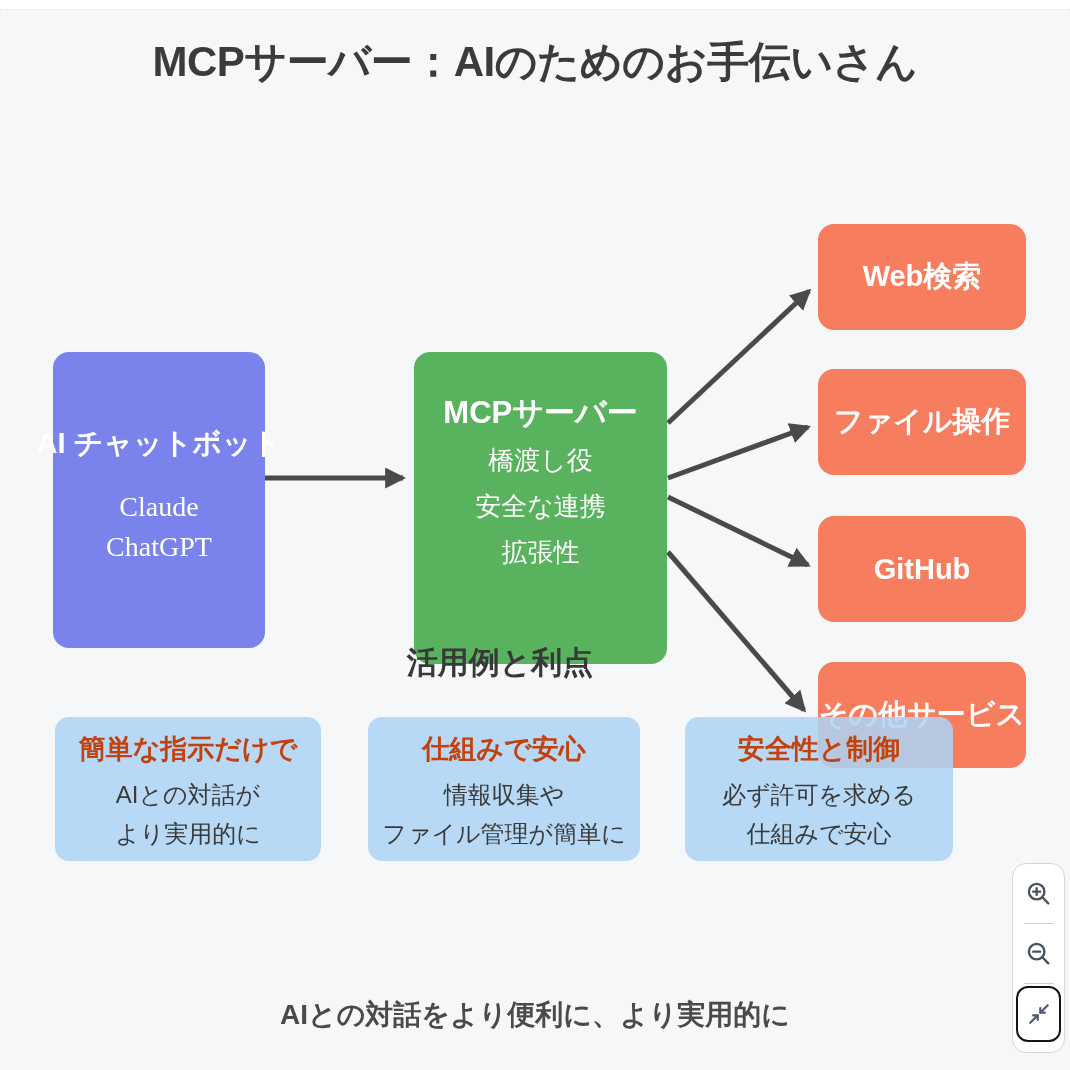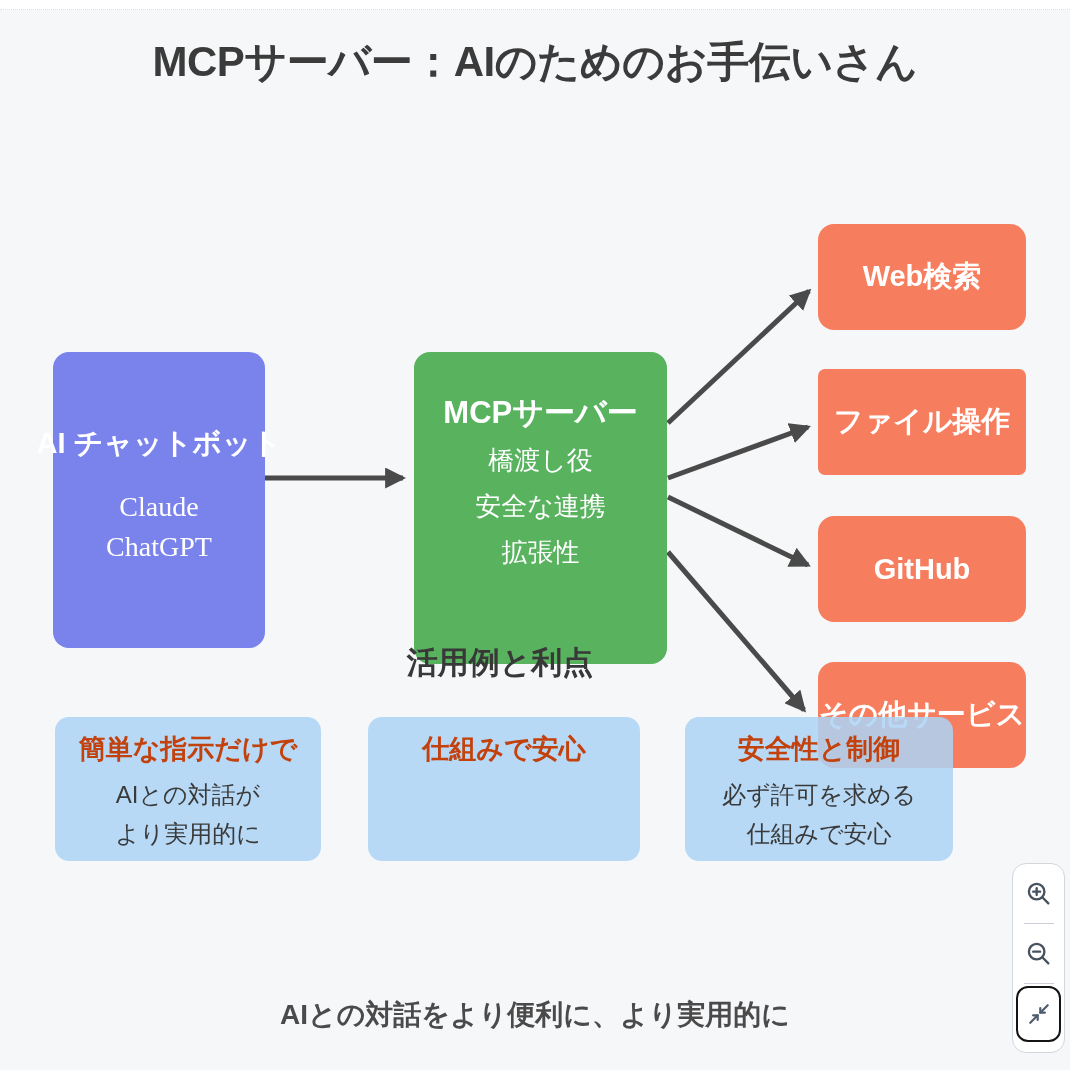--- a/index.html
+++ b/index.html
@@ -26,21 +26,21 @@
   .node-mcp .node-head{top:40px;font-size:31px;}
   .node-items{position:absolute;left:0;width:100%;text-align:center;}
   .node-chatbot .node-items{top:135px;font-size:28px;line-height:40px;font-family:Liberation Serif, serif;}
   .node-mcp .node-items{top:85px;font-size:26px;line-height:46px;}
   .service{
     position:absolute;left:818px;width:208px;height:106px;border-radius:16px;
     background:var(--c-service,#F67E5E);z-index:2;
     display:flex;align-items:center;justify-content:center;
     color:#ffffff;font-size:29px;font-weight:800;white-space:nowrap;
   }
-  .service-1{top:224px;}.service-2{top:369px;border-radius:7px;}.service-3{top:516px;}.service-4{top:662px;}
+  .service-1{top:224px;}.service-2{top:369px;}.service-3{top:516px;}.service-4{top:662px;}
   .benefits-heading{
     position:absolute;left:200px;top:642px;width:600px;text-align:center;
     font-size:31px;font-weight:800;color:#383838;z-index:2;
   }
   .benefit{
     position:absolute;top:717px;height:144px;border-radius:14px;z-index:3;
     background:var(--c-benefit,rgba(171,212,246,0.85));
     color:#333333;text-align:center;
   }
   .benefit-1{left:55px;width:266px;}
@@ -126,20 +126,24 @@
 <div class="benefit benefit-1">
   <div class="benefit-title">簡単な指示だけで</div>
   <div class="benefit-body">
     <div>AIとの対話が</div>
     <div>より実用的に</div>
   </div>
 </div>
 
 <div class="benefit benefit-2">
   <div class="benefit-title">仕組みで安心</div>
+  <div class="benefit-body">
+    <div>情報収集や</div>
+    <div>ファイル管理が簡単に</div>
+  </div>
 </div>
 
 <div class="benefit benefit-3">
   <div class="benefit-title">安全性と制御</div>
   <div class="benefit-body">
     <div>必ず許可を求める</div>
     <div>仕組みで安心</div>
   </div>
 </div>
 

